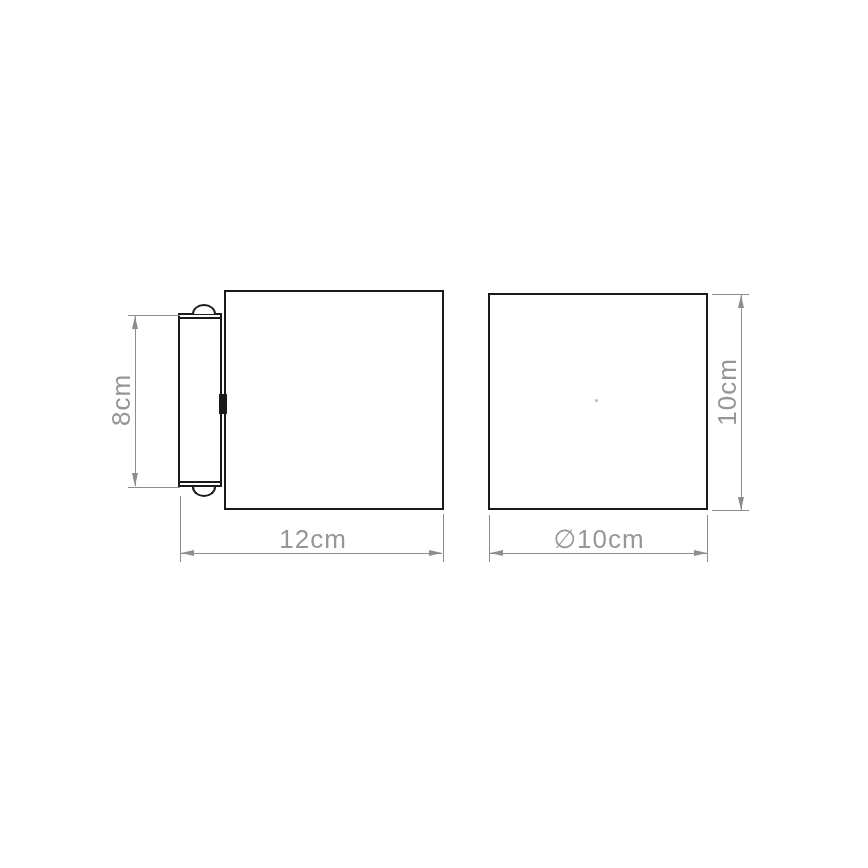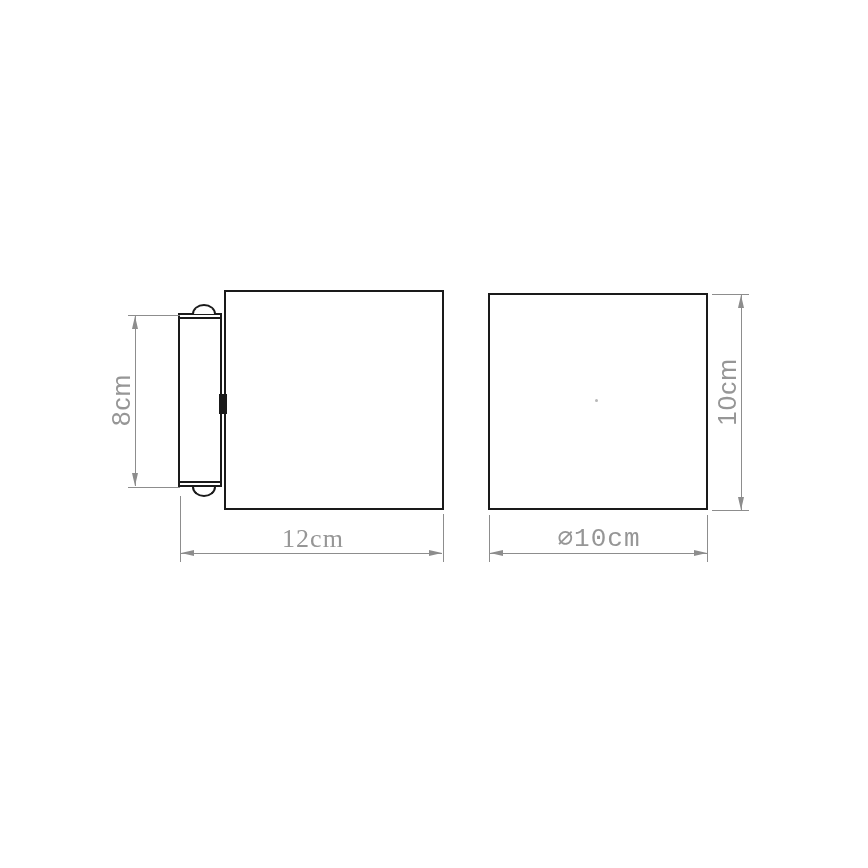--- a/index.html
+++ b/index.html
@@ -107,21 +107,21 @@
       <div class="abs arr down" style="left:132px; top:473px;"></div>
       <div class="abs dim-label rot" style="left:121px; top:400px;">8cm</div>
     </div>
 
     <div>
       <div class="abs dline vline" style="left:180px; top:496px; height:66px;"></div>
       <div class="abs dline vline" style="left:443px; top:514px; height:48px;"></div>
       <div class="abs dline hline" style="left:181px; top:553px; width:261px;"></div>
       <div class="abs arr left" style="left:181px; top:550px;"></div>
       <div class="abs arr right" style="left:429px; top:550px;"></div>
-      <div class="abs dim-label" style="left:313px; top:539px;font-family:Liberation Serif, serif;">12cm</div>
+      <div class="abs dim-label" style="left:313px; top:539px;">12cm</div>
     </div>
   </div>
 
   <div>
 
     <div class="abs body-rect" style="left:488px; top:293px; width:220px; height:217px;"></div>
 
     <div class="abs center-dot" style="left:595px; top:399px;"></div>
 
     <div>
@@ -132,17 +132,17 @@
       <div class="abs arr down" style="left:738px; top:497px;"></div>
       <div class="abs dim-label rot" style="left:727px; top:392px;">10cm</div>
     </div>
 
     <div>
       <div class="abs dline vline" style="left:489px; top:515px; height:47px;"></div>
       <div class="abs dline vline" style="left:707px; top:515px; height:47px;"></div>
       <div class="abs dline hline" style="left:490px; top:553px; width:217px;"></div>
       <div class="abs arr left" style="left:490px; top:550px;"></div>
       <div class="abs arr right" style="left:694px; top:550px;"></div>
-      <div class="abs dim-label" style="left:599px; top:539px;font-family:Liberation Mono, monospace;">∅10cm</div>
+      <div class="abs dim-label" style="left:599px; top:539px;">∅10cm</div>
     </div>
   </div>
 
 </div>
 
 </body></html>

